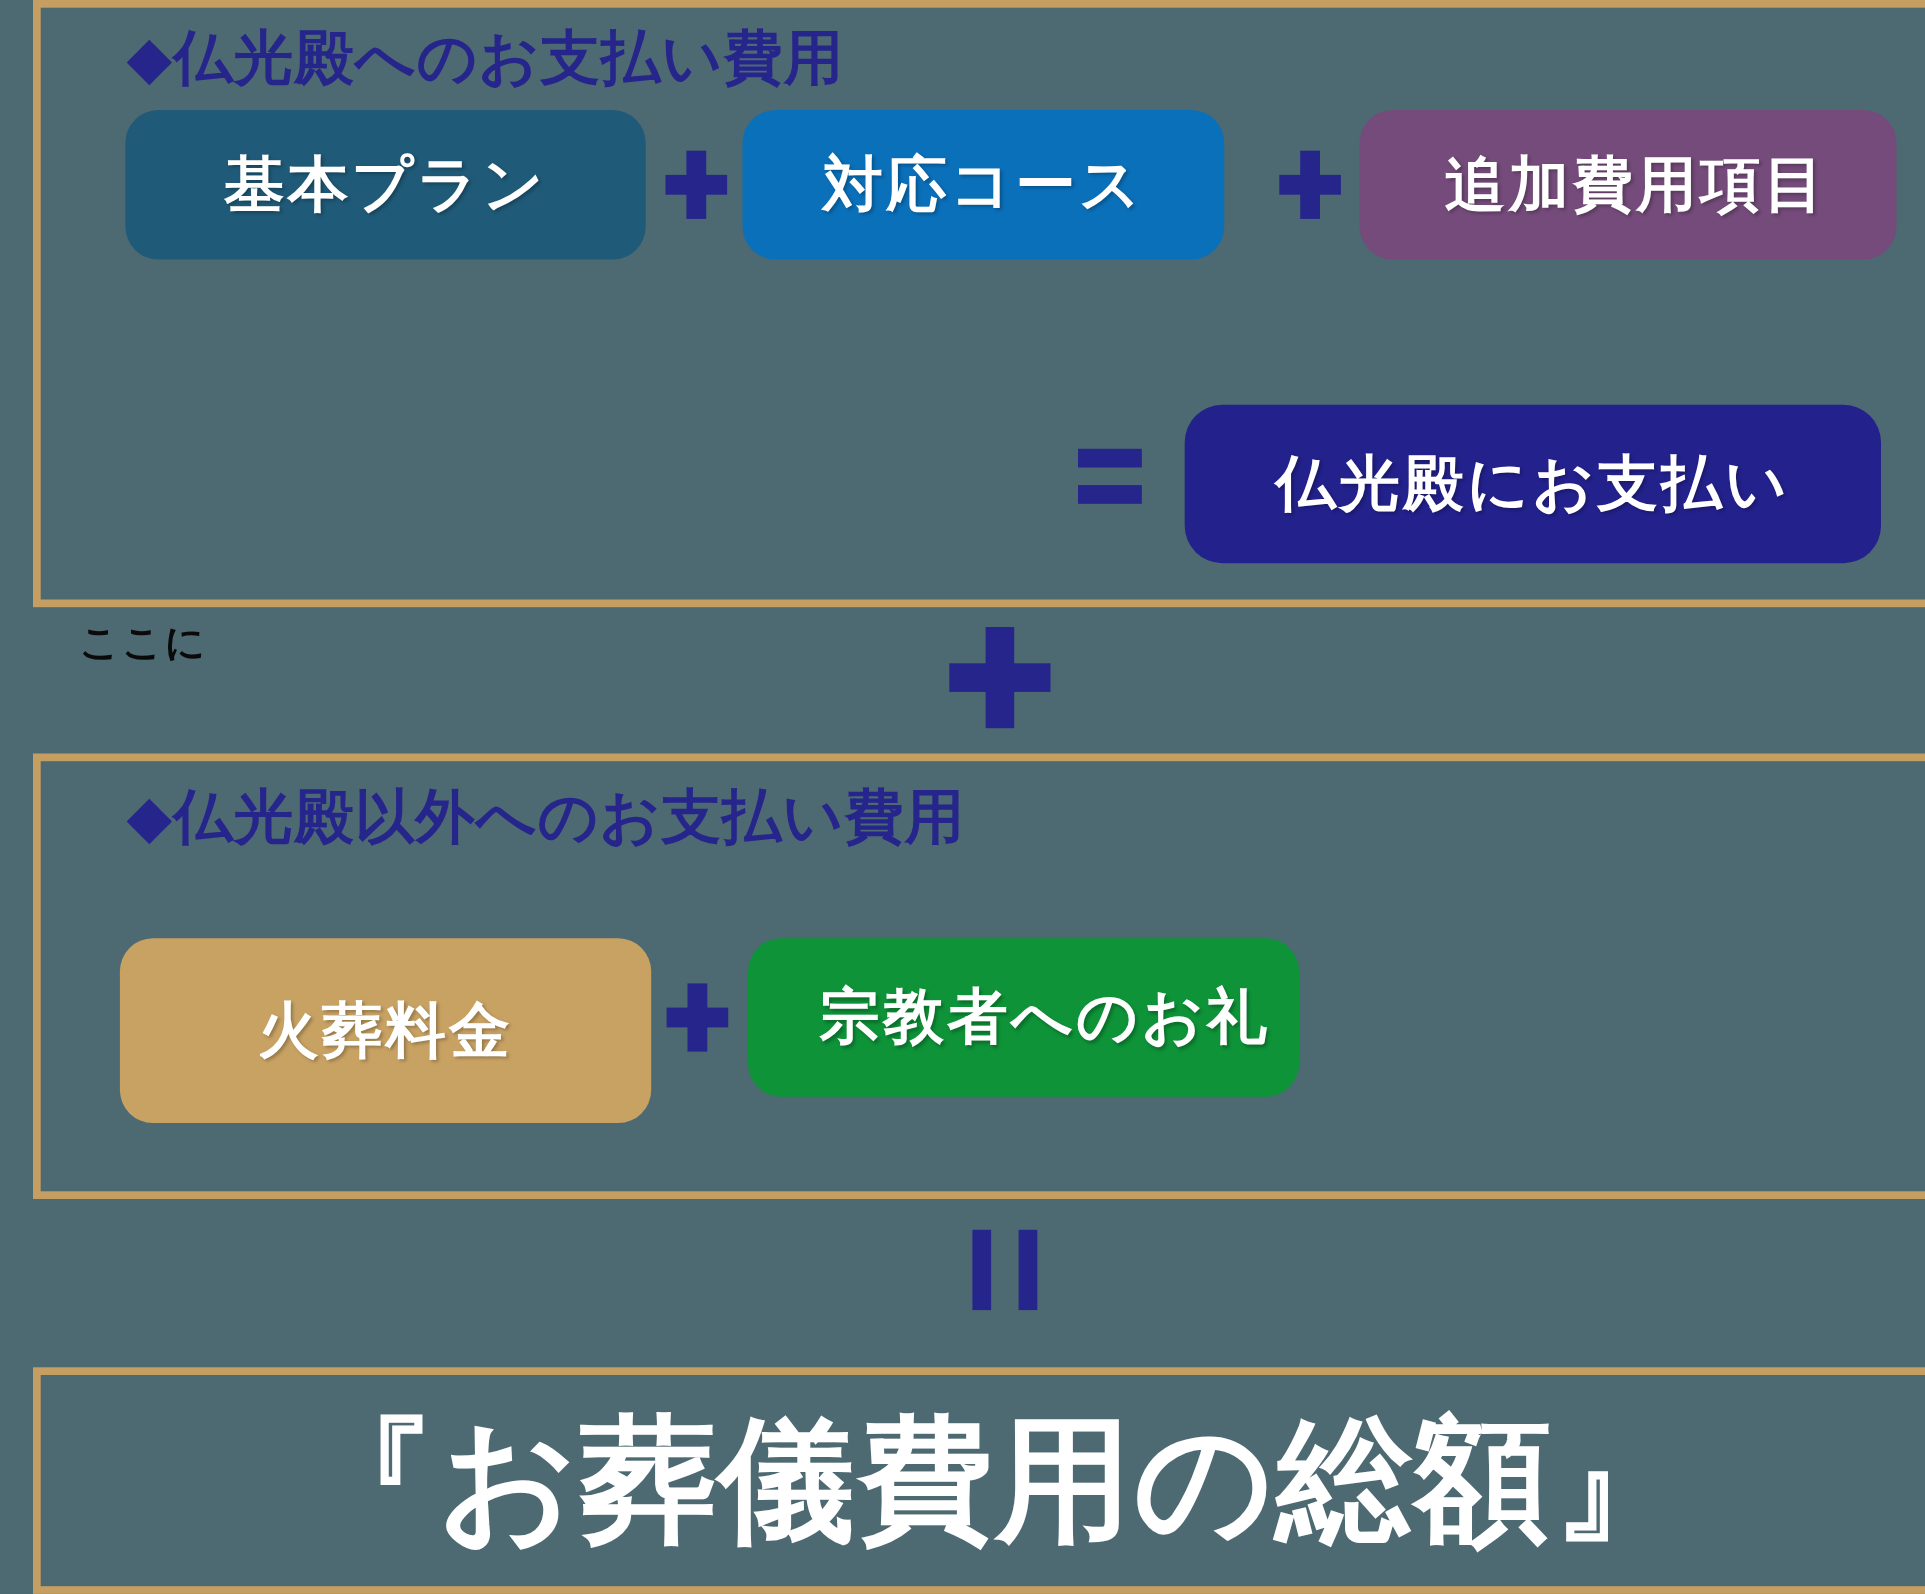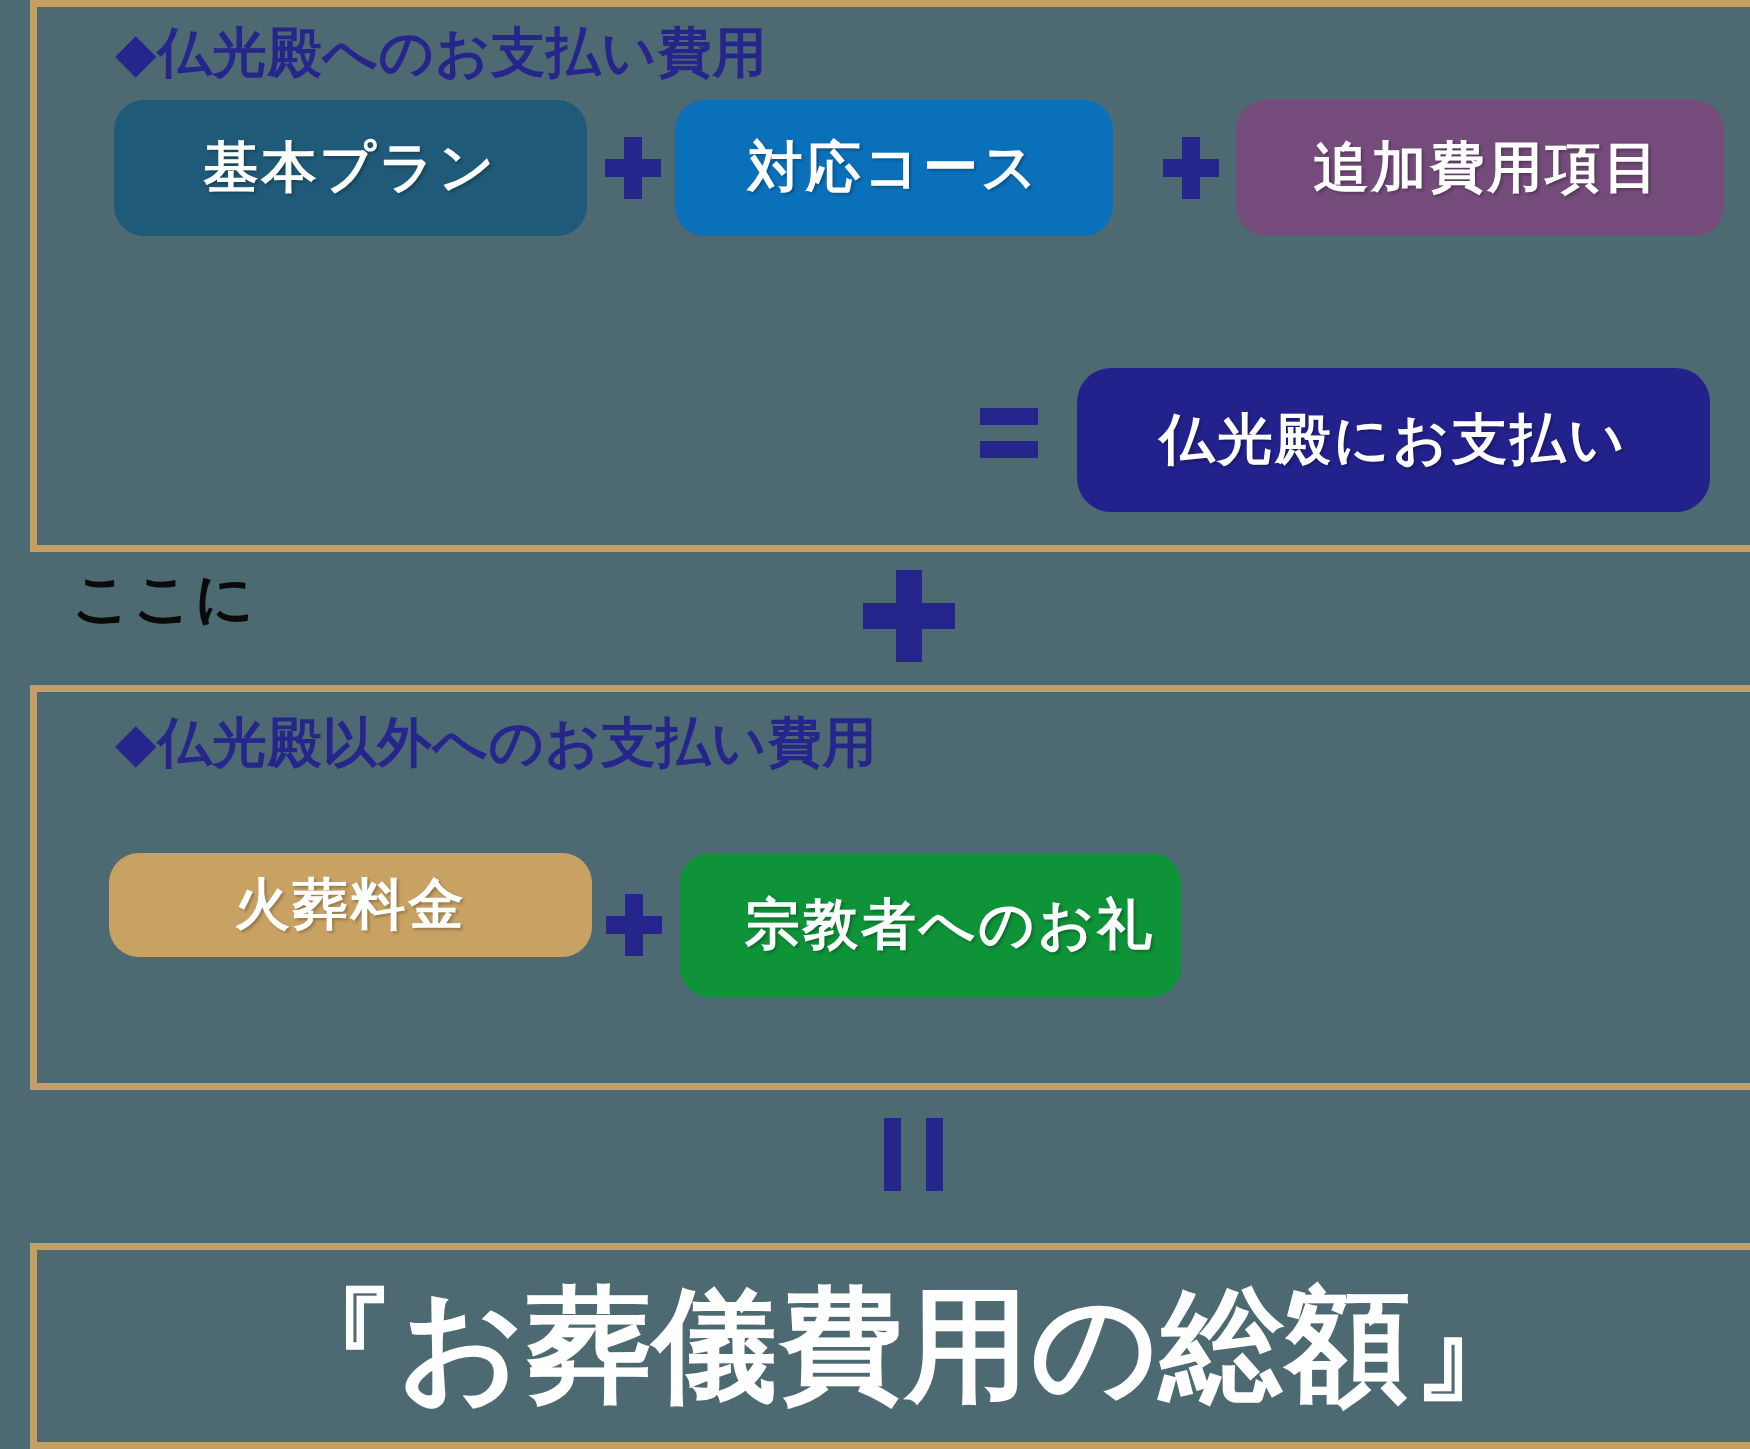--- a/index.html
+++ b/index.html
@@ -34,21 +34,21 @@
     border-radius:30px;
     display:flex;align-items:center;justify-content:center;
     color:#ffffff;font-size:55px;font-weight:bold;
     letter-spacing:3px;white-space:nowrap;
     text-shadow:2px 2px 3px rgba(0,0,0,0.25);
   }
   .box-basic  {left:84px;  top:100px; width:473px; height:136px;}
   .box-course {left:645px; top:100px; width:438px; height:136px;}
   .box-add    {left:1206px;top:100px; width:473px; height:136px;}
   .box-result {left:1047px;top:368px; width:633px; height:144px;border-radius:34px;}
-  .box-crema  {left:79px;  top:853px; width:483px; height:104px;}
+  .box-crema  {left:79px;  top:853px; width:483px; height:168px;}
   .box-clergy {left:650px; top:853px; width:462px; height:144px;}
 
   
   .plus{position:absolute;}
   .plus .h,.plus .v{position:absolute;background:#26258c;}
   .plus-small{width:56px;height:62px;}
   .plus-small .h{left:0;right:0;top:22px;height:18px;}
   .plus-small .v{top:0;bottom:0;left:19px;width:18px;}
   .plus-1{left:575px;top:137px;}
   .plus-2{left:1133px;top:137px;}
@@ -62,21 +62,21 @@
   .equals-h .bar{position:absolute;left:0;right:0;height:17px;background:#26258c;}
   .equals-h .bar.b1{top:0;}
   .equals-h .bar.b2{bottom:0;}
   .equals-v{position:absolute;left:854px;top:1118px;width:59px;height:73px;}
   .equals-v .bar{position:absolute;top:0;bottom:0;width:17px;background:#26258c;}
   .equals-v .bar.b1{left:0;}
   .equals-v .bar.b2{right:0;}
 
   .koko-note{
     position:absolute;left:42px;top:560px;
-    color:#0a0a0a;font-size:58px;font-weight:bold;
+    color:#0a0a0a;font-size:36px;font-weight:bold;
     font-family:"Liberation Sans","DejaVu Sans",sans-serif;
     letter-spacing:2px;
   }
   .total-title{
     position:absolute;left:0;right:0;top:1282px;
     text-align:center;
     color:#ffffff;font-size:124px;font-weight:bold;
     letter-spacing:2px;line-height:1.05;white-space:nowrap;
   }
 </style>

